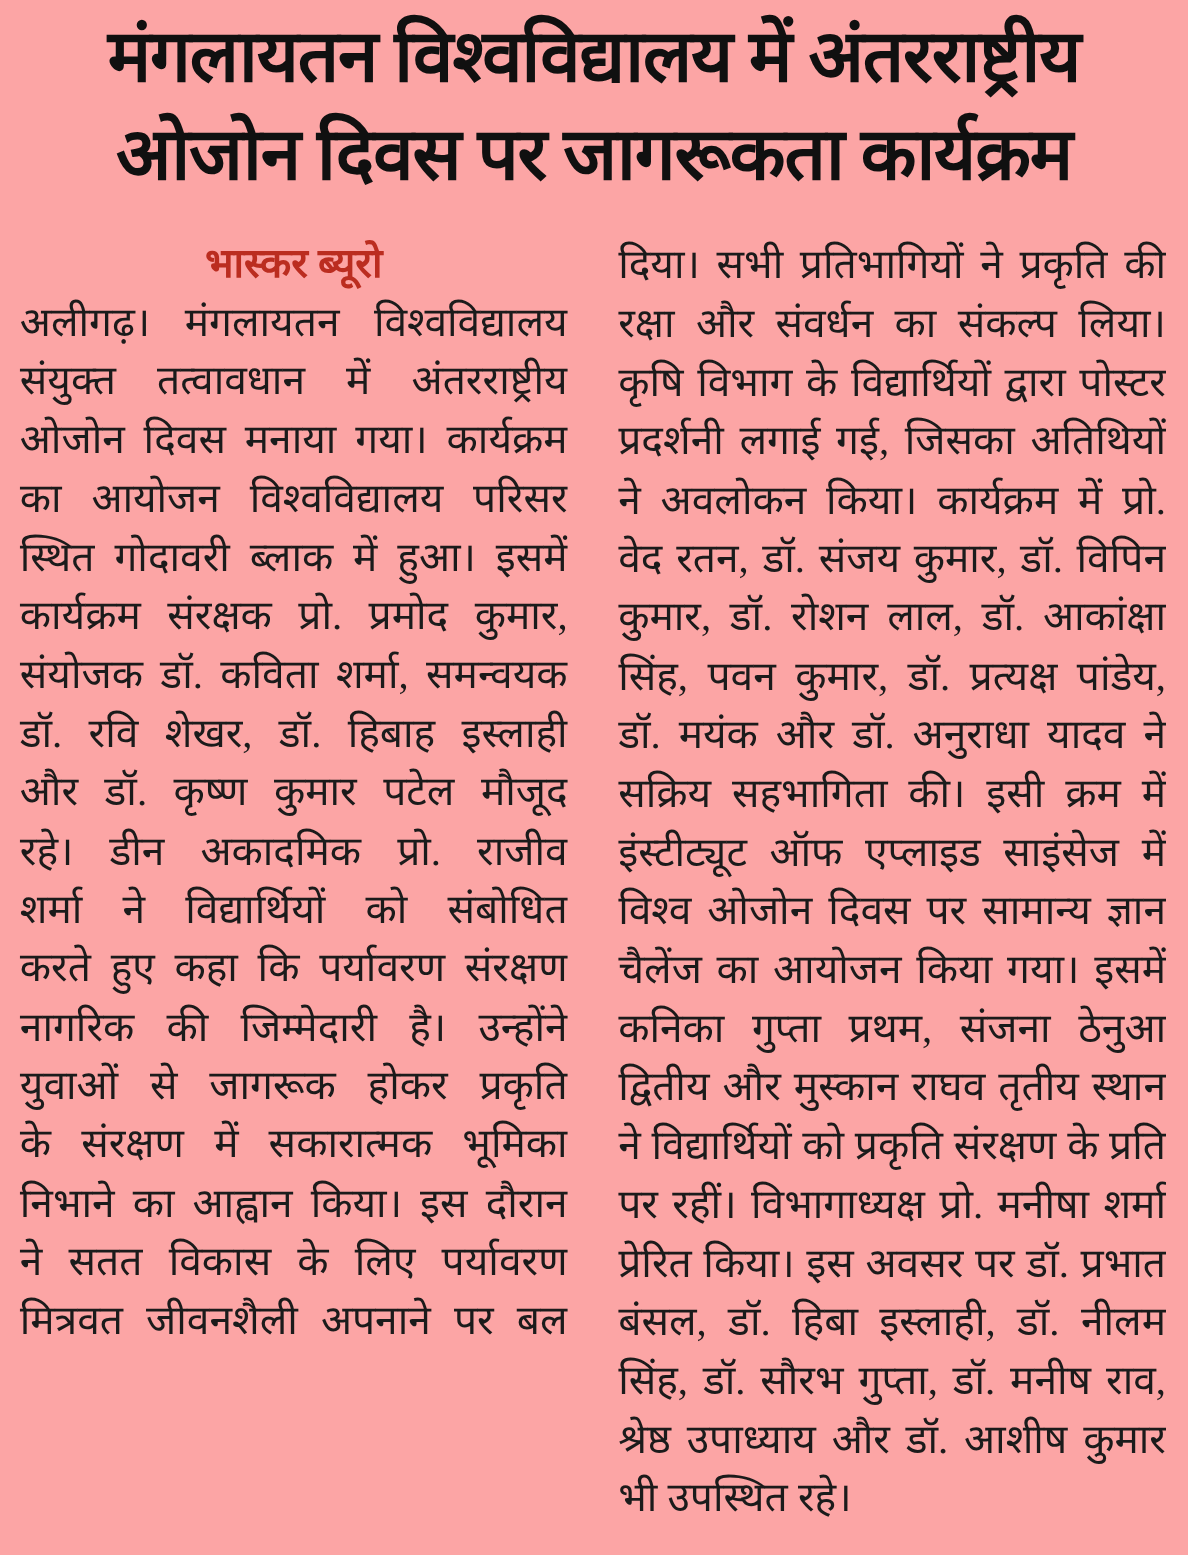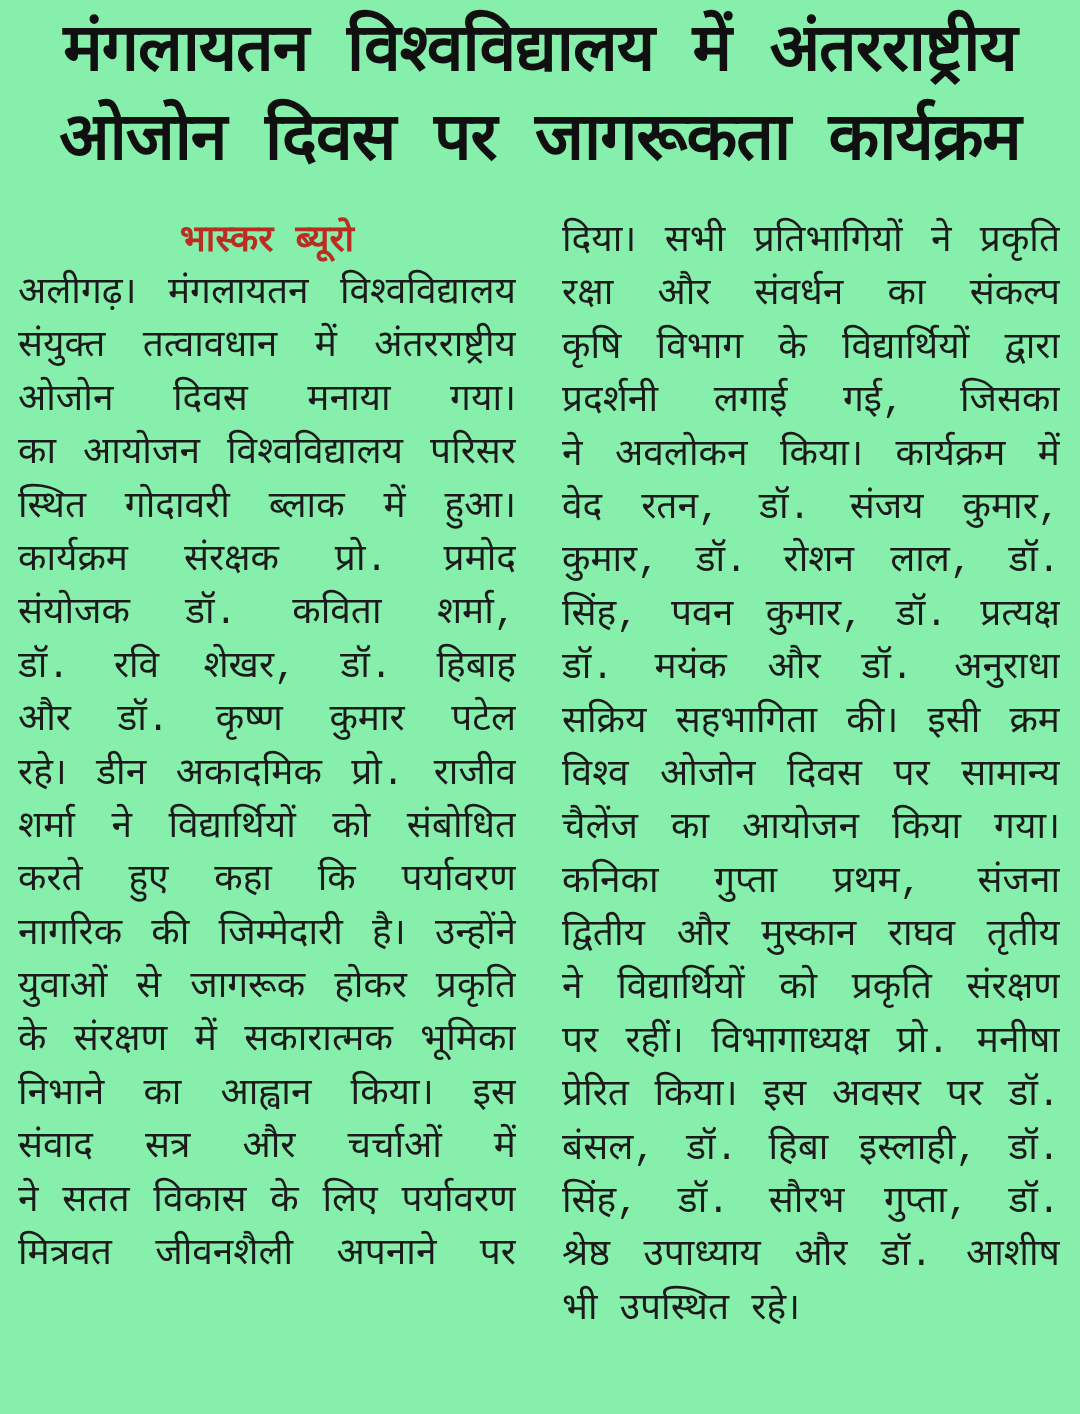--- a/index.html
+++ b/index.html
@@ -1,22 +1,22 @@
 <!DOCTYPE html>
 <html lang="hi"><head>
 <meta charset="utf-8">
 <style>
   html, body { margin: 0; padding: 0; background: #ffffff; }
   .page {
     position: relative;
     width: 1080px;
     height: 1414px;
-    background: #86efac;
+    background: #fca5a5;
     overflow: hidden;
-    font-family: Liberation Mono, monospace;
+    font-family: Liberation Serif, serif;
     color: #1a1a1a;
   }
   .headline {
     margin: 0;
     padding: 8px 14px 4px 14px;
     text-align: center;
     font-size: 66px;
     line-height: 89px;
     font-weight: 900;
     color: #101010;
@@ -81,38 +81,38 @@
           <p class="line">संयोजक डॉ. कविता शर्मा, समन्वयक</p>
           <p class="line">डॉ. रवि शेखर, डॉ. हिबाह इस्लाही</p>
           <p class="line">और डॉ. कृष्ण कुमार पटेल मौजूद</p>
           <p class="line">रहे। डीन अकादमिक प्रो. राजीव</p>
           <p class="line">शर्मा ने विद्यार्थियों को संबोधित</p>
           <p class="line">करते हुए कहा कि पर्यावरण संरक्षण</p>
           <p class="line">नागरिक की जिम्मेदारी है। उन्होंने</p>
           <p class="line">युवाओं से जागरूक होकर प्रकृति</p>
           <p class="line">के संरक्षण में सकारात्मक भूमिका</p>
           <p class="line">निभाने का आह्वान किया। इस दौरान</p>
-          <p class="line">संवाद सत्र और चर्चाओं में वक्ताओं</p>
           <p class="line">ने सतत विकास के लिए पर्यावरण</p>
           <p class="line">मित्रवत जीवनशैली अपनाने पर बल</p>
         </div>
     </div>
 
     <div class="col col-right">
       <div class="lines">
           <p class="line">दिया। सभी प्रतिभागियों ने प्रकृति की</p>
           <p class="line">रक्षा और संवर्धन का संकल्प लिया।</p>
           <p class="line">कृषि विभाग के विद्यार्थियों द्वारा पोस्टर</p>
           <p class="line">प्रदर्शनी लगाई गई, जिसका अतिथियों</p>
           <p class="line">ने अवलोकन किया। कार्यक्रम में प्रो.</p>
           <p class="line">वेद रतन, डॉ. संजय कुमार, डॉ. विपिन</p>
           <p class="line">कुमार, डॉ. रोशन लाल, डॉ. आकांक्षा</p>
           <p class="line">सिंह, पवन कुमार, डॉ. प्रत्यक्ष पांडेय,</p>
           <p class="line">डॉ. मयंक और डॉ. अनुराधा यादव ने</p>
           <p class="line">सक्रिय सहभागिता की। इसी क्रम में</p>
+          <p class="line">इंस्टीट्यूट ऑफ एप्लाइड साइंसेज में</p>
           <p class="line">विश्व ओजोन दिवस पर सामान्य ज्ञान</p>
           <p class="line">चैलेंज का आयोजन किया गया। इसमें</p>
           <p class="line">कनिका गुप्ता प्रथम, संजना ठेनुआ</p>
           <p class="line">द्वितीय और मुस्कान राघव तृतीय स्थान</p>
           <p class="line">ने विद्यार्थियों को प्रकृति संरक्षण के प्रति</p>
           <p class="line">पर रहीं। विभागाध्यक्ष प्रो. मनीषा शर्मा</p>
           <p class="line">प्रेरित किया। इस अवसर पर डॉ. प्रभात</p>
           <p class="line">बंसल, डॉ. हिबा इस्लाही, डॉ. नीलम</p>
           <p class="line">सिंह, डॉ. सौरभ गुप्ता, डॉ. मनीष राव,</p>
           <p class="line">श्रेष्ठ उपाध्याय और डॉ. आशीष कुमार</p>

